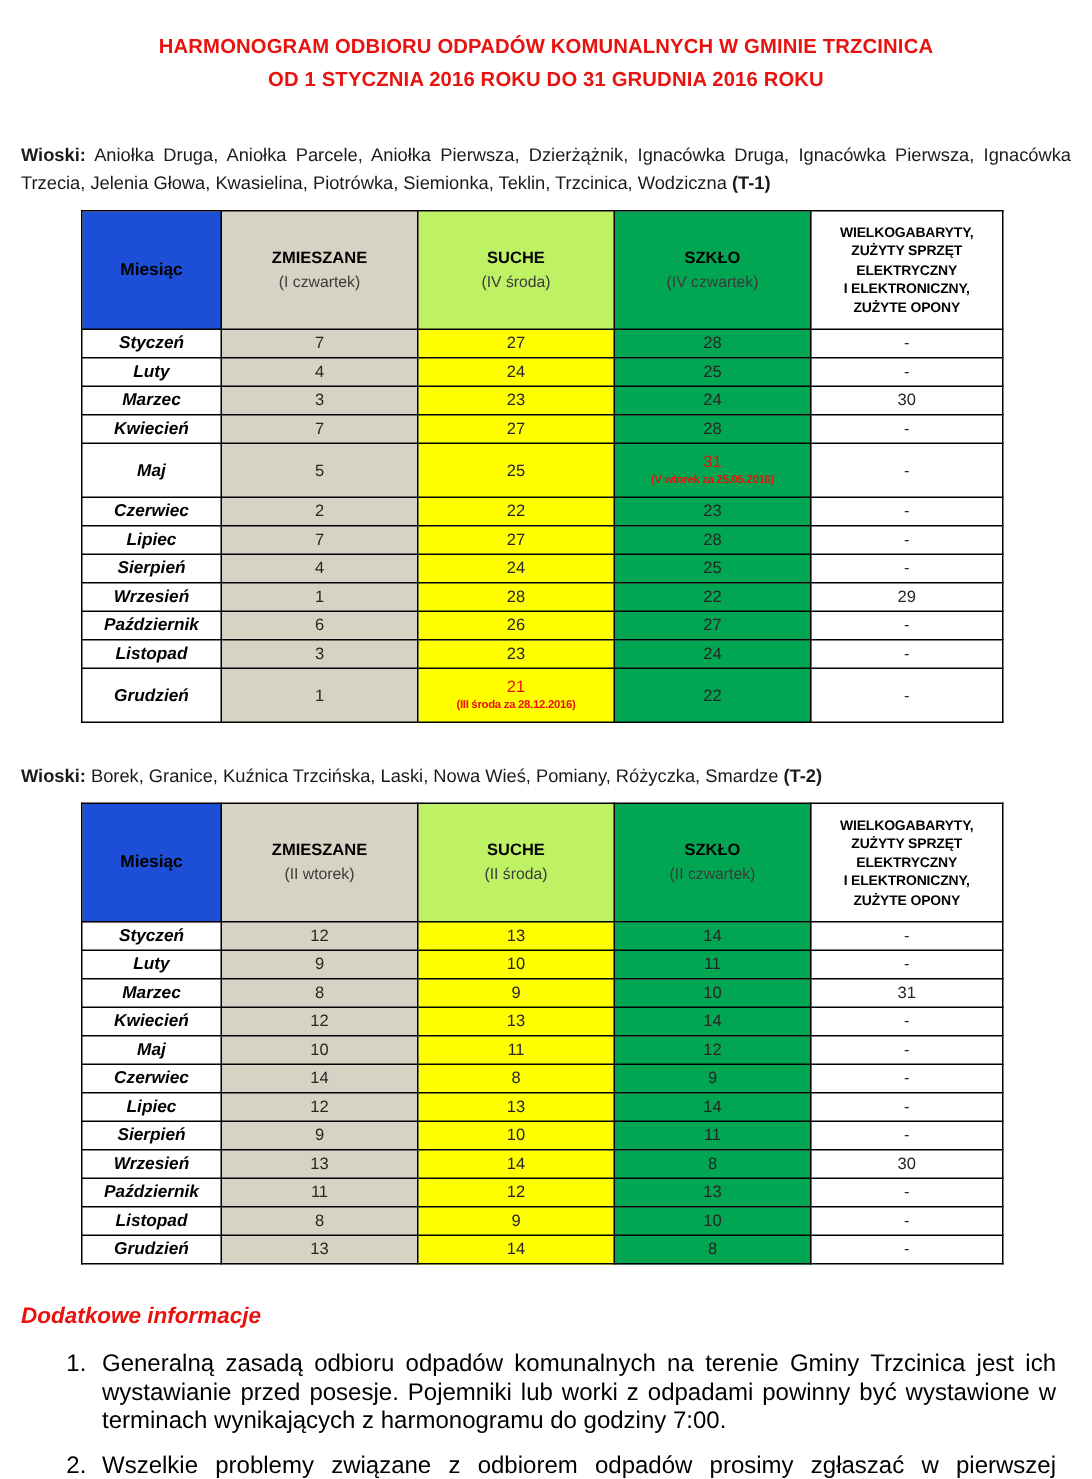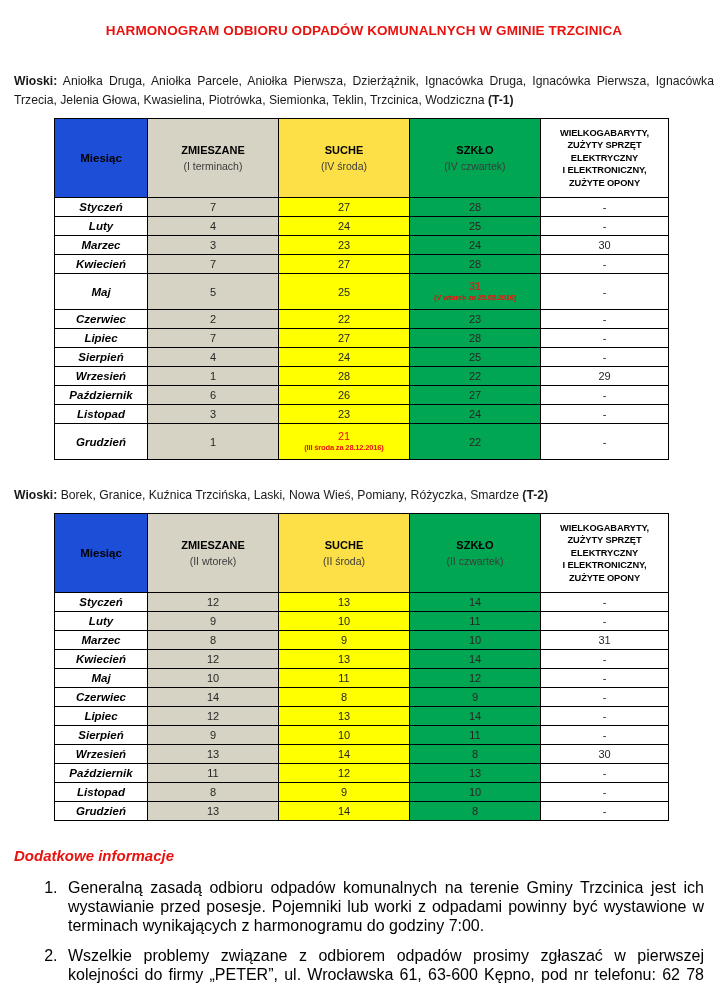--- a/index.html
+++ b/index.html
@@ -88,21 +88,21 @@
   }
   thead th .frac {
     display: block;
     font-weight: normal;
     font-size: 10.5px;
     color: #3b3b3b;
     margin-top: 2px;
   }
   th.h-month { background: #1d4ed8; font-size: 11.5px; margin-left: 30px; }
   th.h-mixed { background: #d6d2c4; }
-  th.h-dry   { background: #fde047; }
+  th.h-dry   { background: #bef264; }
   th.h-glass { background: #00a651; margin-left: 32px; }
   th.h-bulky {
     background: #ffffff;
     font-size: 9.3px;
     line-height: 12.6px;
     letter-spacing: -0.1px;
   }
 
   tbody tr { height: 19px; }
   tbody td {
@@ -155,20 +155,21 @@
     padding-left: 6px;
   }
 </style>
 </head>
 <body>
 
 <div class="page">
 
   <div class="title-block">
     <div class="title-line">HARMONOGRAM ODBIORU ODPADÓW KOMUNALNYCH W GMINIE TRZCINICA</div>
+    <div class="title-line">OD 1 STYCZNIA 2016 ROKU DO 31 GRUDNIA 2016 ROKU</div>
   </div>
 
   <div class="villages villages-1">
     <span class="lead">Wioski:</span>
     <span>Aniołka Druga, Aniołka Parcele, Aniołka Pierwsza, Dzierżążnik, Ignacówka Druga, Ignacówka Pierwsza, Ignacówka Trzecia, Jelenia Głowa, Kwasielina, Piotrówka, Siemionka, Teklin, Trzcinica, Wodziczna</span>
     <span class="code">(T-1)</span>
   </div>
 
   <div class="sched-wrap">
     <table class="sched">
@@ -177,21 +178,21 @@
           <col class="col-mixed">
           <col class="col-dry">
           <col class="col-glass">
           <col class="col-bulky">
       </colgroup>
       <thead>
         <tr>
           <th class="h-month">Miesiąc</th>
           <th class="h-mixed">
             <span>ZMIESZANE</span>
-            <span class="frac">(I terminach)</span>
+            <span class="frac">(I czwartek)</span>
           </th>
           <th class="h-dry">
             <span>SUCHE</span>
             <span class="frac">(IV środa)</span>
           </th>
           <th class="h-glass">
             <span>SZKŁO</span>
             <span class="frac">(IV czwartek)</span>
           </th>
           <th class="h-bulky">

